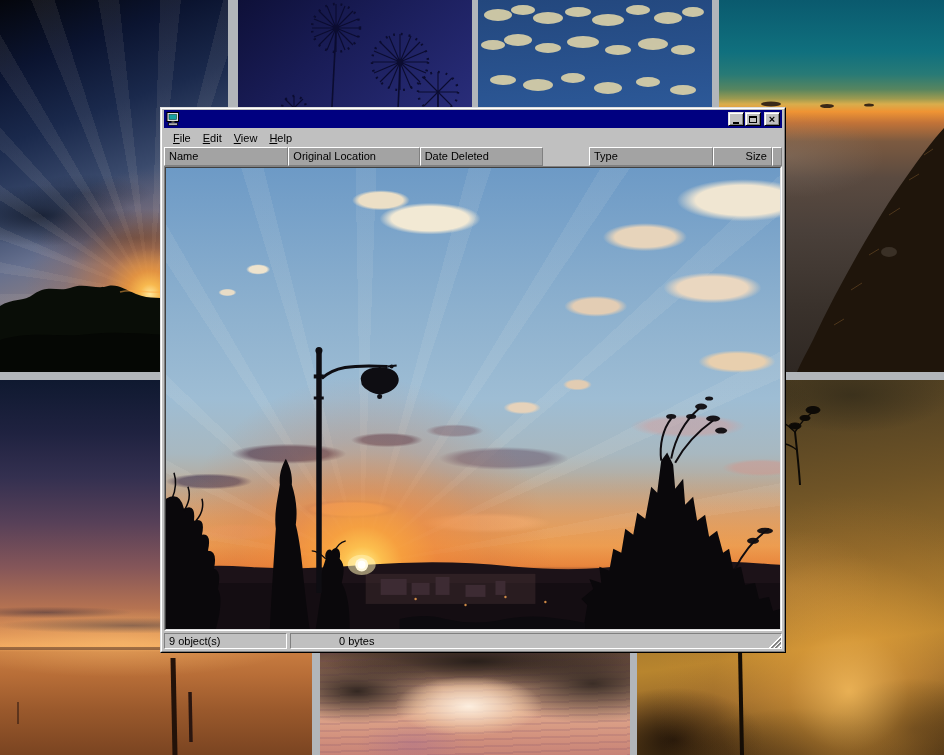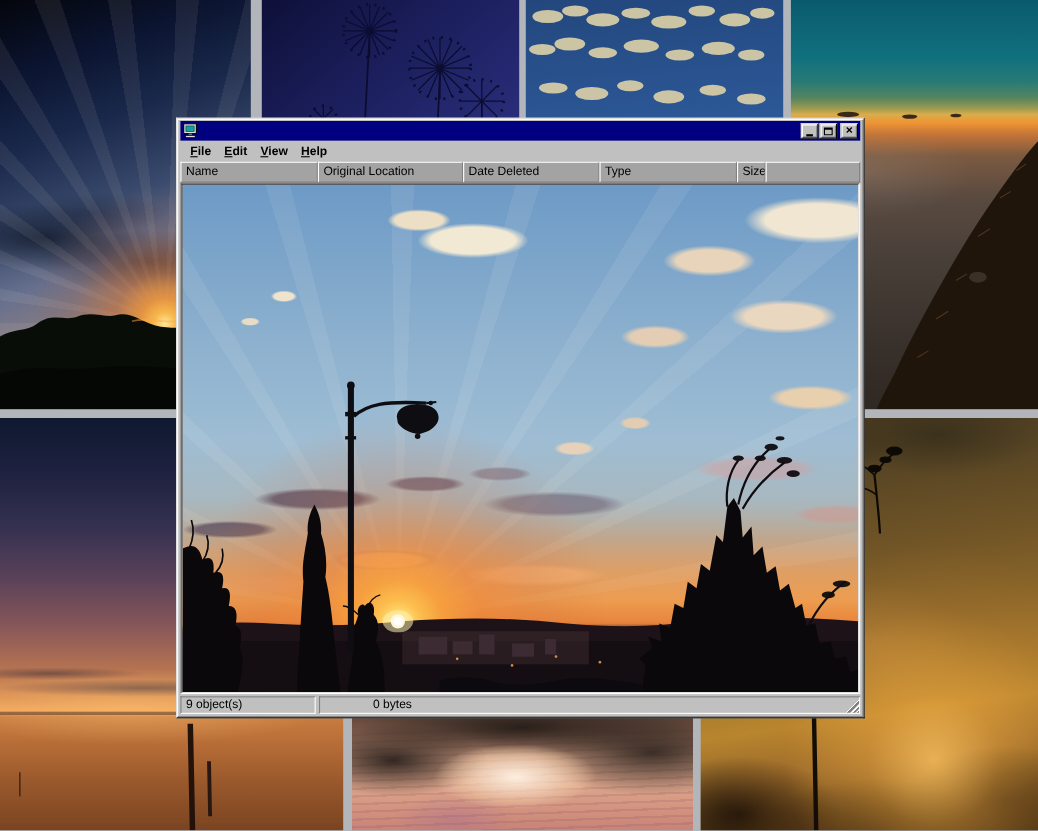--- a/index.html
+++ b/index.html
@@ -66,29 +66,29 @@
   .titlebar{height:18px;flex:0 0 18px;background:#000080;display:flex;align-items:center;padding:0 2px;}
   .title-icon{width:14px;height:14px;margin-right:3px;flex:0 0 14px;}
   .title-text{color:#fff;font-size:11px;font-weight:bold;flex:1 1 auto;white-space:nowrap;overflow:hidden;}
   .tb-btn{width:16px;height:14px;background:#c0c0c0;border:1px solid;border-color:#dfdfdf #000 #000 #dfdfdf;
     box-shadow:inset 1px 1px 0 #fff, inset -1px -1px 0 #808080;
     display:flex;align-items:center;justify-content:center;margin-left:1px;box-sizing:border-box;padding:0;}
   .tb-btn.close{margin-left:3px;}
   .g-min{width:6px;height:2px;background:#000;margin-top:7px;}
   .g-max{width:8px;height:7px;border:1px solid #000;border-top-width:2px;box-sizing:border-box;background:transparent;}
   .g-close{font-size:11px;font-weight:bold;color:#000;line-height:10px;font-family:"Liberation Sans",sans-serif;}
-  .menubar{height:19px;flex:0 0 19px;display:flex;align-items:center;background:#c0c0c0;padding-left:3px;font-weight:bold;}
+  .menubar{height:19px;flex:0 0 19px;display:flex;align-items:center;background:#c0c0c0;padding-left:3px;}
   .menu-item{font-size:11px;color:#000;padding:2px 6px;cursor:default;}
   .menu-item u{text-decoration:underline;}
   .header{height:19px;flex:0 0 19px;display:flex;background:#c0c0c0;}
   .hcell{box-sizing:border-box;font-size:11px;color:#000;padding:2px 4px 0 4px;
     border:1px solid;border-color:#fff #808080 #808080 #fff;background:#a3a3a3;
     white-space:nowrap;overflow:hidden;}
-  .hc0{width:125px;} .hc1{width:132px;} .hc2{width:124px;} .hc3{width:125px;}
-  .hc4{width:26px;text-align:right;} .hc5{flex:1 1 auto;}
+  .hc0{width:125px;} .hc1{width:132px;} .hc2{width:124px;} .hc3{width:125px;margin-left:46px;}
+  .hc4{width:59px;text-align:right;} .hc5{flex:1 1 auto;}
   .listview{flex:1 1 auto;border:1px solid;border-color:#808080 #fff #fff #808080;position:relative;}
   .listview-in{position:absolute;inset:0;border:1px solid;border-color:#404040 #dfdfdf #dfdfdf #404040;overflow:hidden;}
   .statusbar{flex:0 0 16px;margin-top:2px;display:flex;}
   .spanel{box-sizing:border-box;height:16px;border:1px solid;border-color:#808080 #fff #fff #808080;
     font-size:11px;color:#000;padding:1px 4px 0 4px;white-space:nowrap;overflow:hidden;}
   .sp1{width:123px;margin-right:3px;}
   .sp2{flex:1 1 auto;position:relative;padding-left:48px;}
   .grip{position:absolute;right:0;bottom:0;width:13px;height:13px;
     background:
       linear-gradient(135deg, rgba(0,0,0,0) 0 52%, #fff 52% 58%, #808080 58% 66%, rgba(0,0,0,0) 66% 70%, #fff 70% 76%, #808080 76% 84%, rgba(0,0,0,0) 84% 87%, #fff 87% 93%, #808080 93% 100%);}

